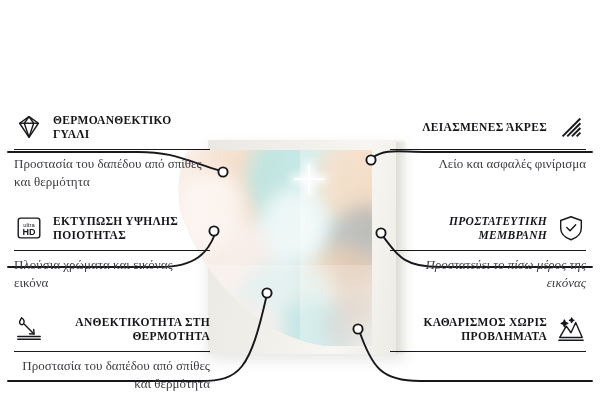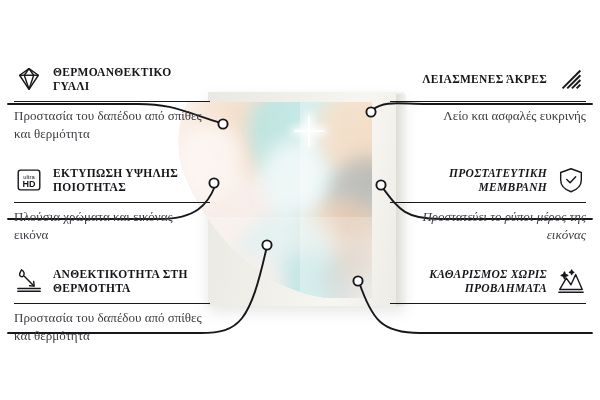--- a/index.html
+++ b/index.html
@@ -3,21 +3,21 @@
 <meta charset="utf-8">
 <style>
   html,body{margin:0;padding:0;}
   body{
     width:600px;height:400px;
     background:#ffffff;
     font-family:"Liberation Serif", serif;
     overflow:hidden;
     position:relative;
   }
-  .stage{position:absolute;inset:0;width:600px;height:352px;}
+  .stage{position:absolute;inset:0;width:600px;height:352px;margin-top:48px;}
 
   
   .product-wrap{
     position:absolute;left:176px;top:92px;width:228px;height:228px;
   }
   
   .back-panel{
     position:absolute;left:32px;top:0px;width:196px;height:214px;
     background:linear-gradient(100deg,#e9e8e2 0%,#f0efe9 38%,#f7f6f2 70%,#eceae4 100%);
     border-radius:1px;
@@ -78,24 +78,24 @@
   }
   .f-rule{height:1px;background:#17181c;margin:5px 0 5px 0;width:100%;}
   .f-sub{
     font-family:"Liberation Serif", serif;
     font-size:13px;color:#3c3d42;line-height:1.42;
   }
   .f-icon{width:30px;height:30px;flex:0 0 30px;display:block;}
 
   .feature.f1{top:62px;}
   .feature.f2{top:163px;}
-  .feature.f3{top:264px;}
+  .feature.f3{top:264px;text-align:right;}
   .feature.f4{top:62px;}
   .feature.f5{top:163px;font-style:italic;}
-  .feature.f6{top:264px;font-style:italic;}
+  .feature.f6{top:264px;}
 </style>
 </head>
 <body>
 
 <div class="stage">
 
   <div class="product-wrap">
     <div class="back-panel">
       <div class="back-panel-edge"></div>
     </div>
@@ -202,35 +202,35 @@
         <g stroke="#17181c" stroke-width="2.1" stroke-linecap="butt">
           <path d="M7 26 L26 7"></path>
           <path d="M12 26 L26 12"></path>
           <path d="M17 26 L26 17"></path>
           <path d="M22 26 L26 22"></path>
         </g>
       </svg>
       <div class="f-title">ΛΕΙΑΣΜΕΝΕΣ ΆΚΡΕΣ</div>
     </div>
     <div class="f-rule"></div>
-    <div class="f-sub">Λείο και ασφαλές ευκρινής</div>
+    <div class="f-sub">Λείο και ασφαλές φινίρισμα</div>
   </div>
 
   <div class="feature right f5">
     <div class="f-head">
       <svg class="f-icon" viewBox="0 0 32 32">
         <g fill="none" stroke="#17181c" stroke-width="1.5" stroke-linecap="round" stroke-linejoin="round">
           <path d="M16 4 L27 8 V16 C27 22 22 26.5 16 28.5 C10 26.5 5 22 5 16 V8 Z"></path>
           <path d="M11.5 15.5 L15 19 L21 12.5"></path>
         </g>
       </svg>
       <div class="f-title">ΠΡΟΣΤΑΤΕΥΤΙΚΗ ΜΕΜΒΡΑΝΗ</div>
     </div>
     <div class="f-rule"></div>
-    <div class="f-sub">Προστατεύει το ρύποι μέρος της εικόνας</div>
+    <div class="f-sub">Προστατεύει το πίσω μέρος της εικόνας</div>
   </div>
 
   <div class="feature right f6">
     <div class="f-head">
       <svg class="f-icon" viewBox="0 0 32 32">
         <g fill="none" stroke="#17181c" stroke-width="1.5" stroke-linecap="round" stroke-linejoin="round">
           <path d="M4 25 L11 13 L16 20 L21 9 L28 25 Z"></path>
           <path d="M3 28 H29"></path>
           <path d="M8 9 L9 6.5 L10 9 L12.5 10 L10 11 L9 13.5 L8 11 L5.5 10 Z" fill="#17181c"></path>
           <path d="M16 6 L16.7 4.3 L17.4 6 L19 6.7 L17.4 7.4 L16.7 9 L16 7.4 L14.4 6.7 Z" fill="#17181c"></path>

